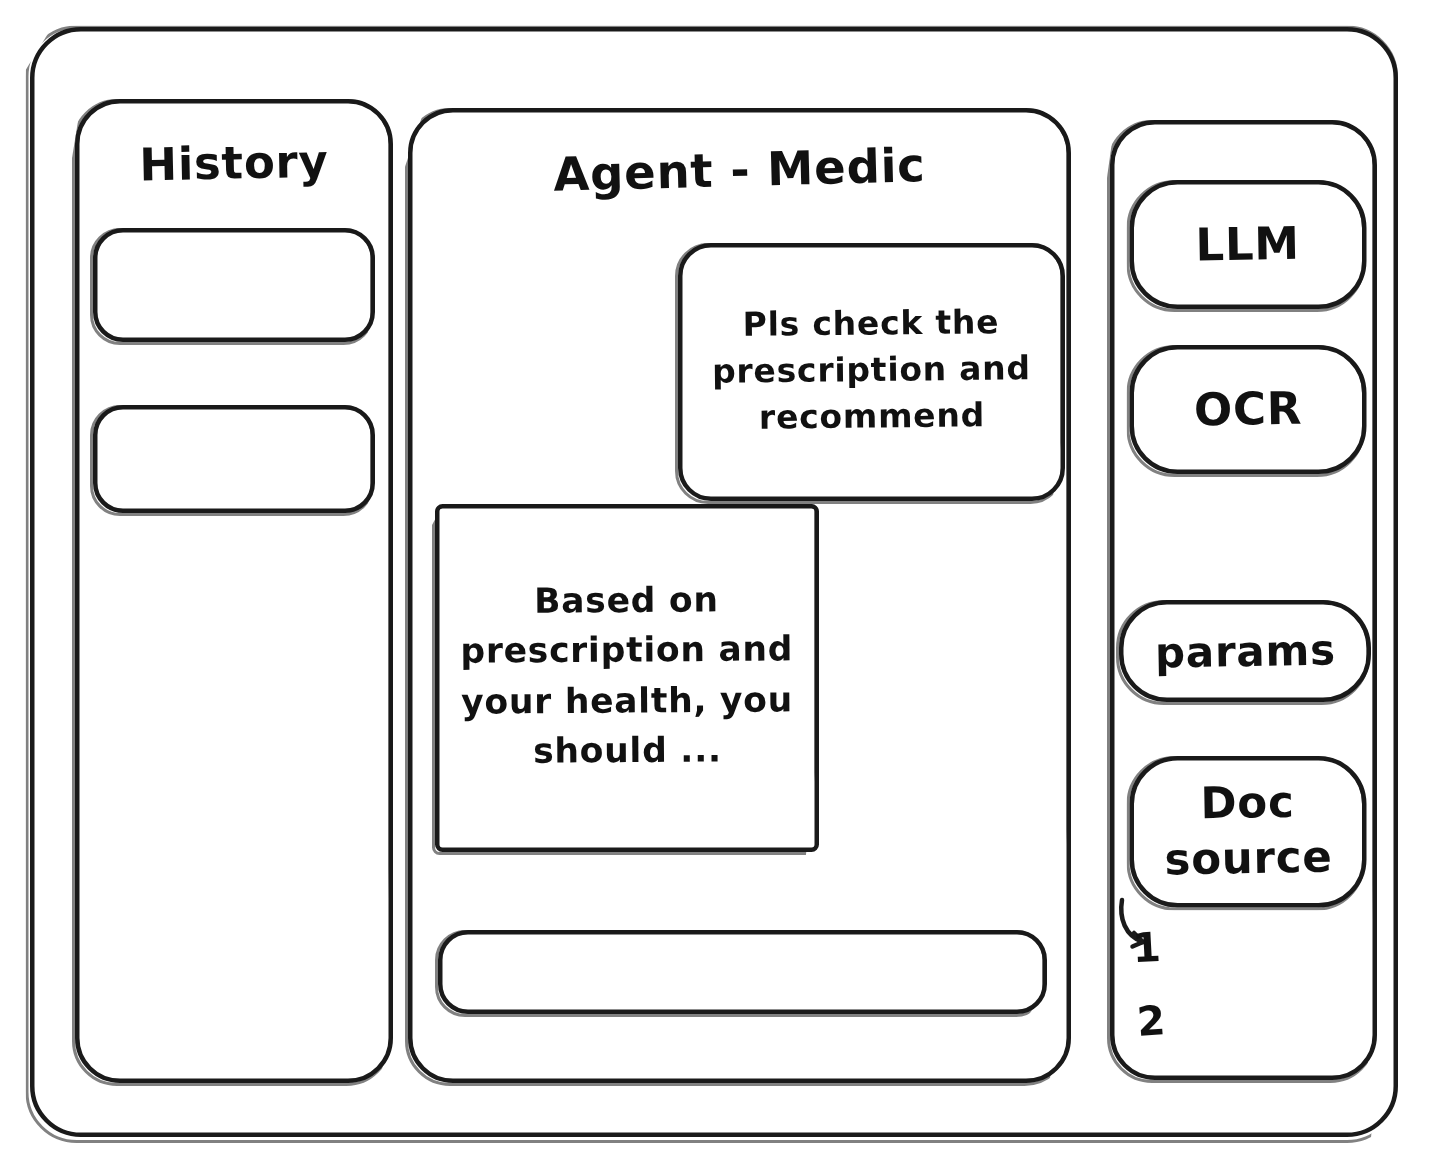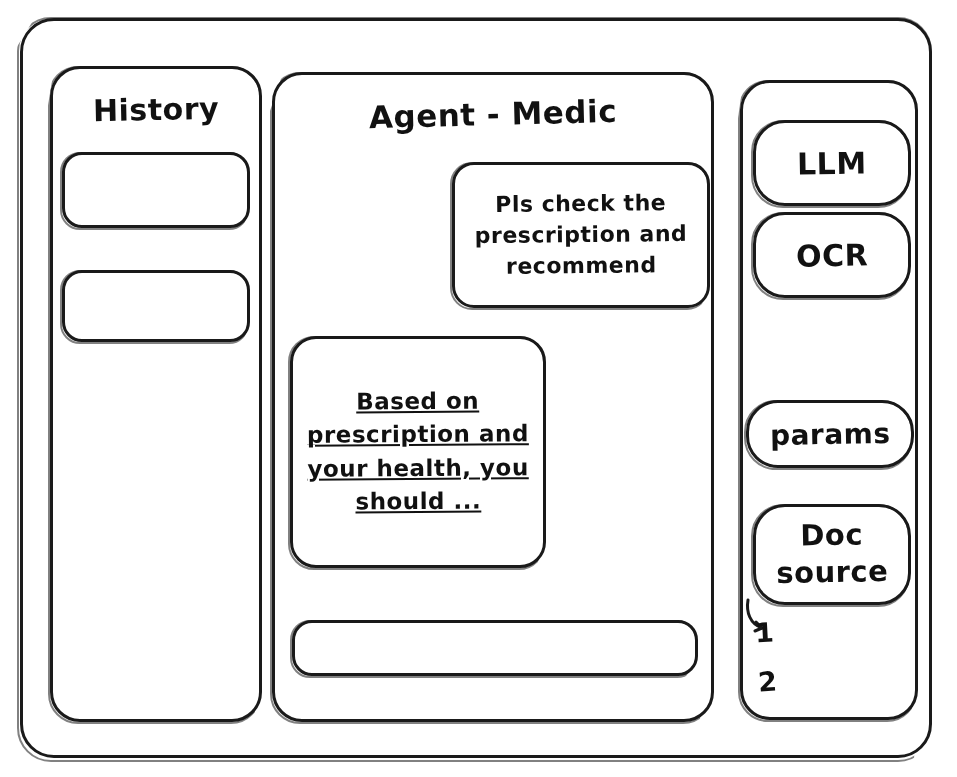--- a/index.html
+++ b/index.html
@@ -103,44 +103,43 @@
     text-align: center;
     font-size: 31px;
     transform: rotate(-1.5deg);
   }
 
   
   #user-bubble {
     left: 452px;
     top: 162px;
     width: 258px;
-    height: 146px;
+    height: 172px;
     border-radius: 22px;
     display: flex;
     align-items: center;
     justify-content: center;
   }
   #user-bubble-text {
     font-size: 22px;
     line-height: 1.42;
     text-align: center;
     padding: 0 8px;
     transform: rotate(-0.6deg);
   }
 
   #agent-bubble {
     left: 290px;
     top: 336px;
     width: 256px;
     height: 232px;
-    border-radius: 26px;
+    border-radius: 5px;
     display: flex;
     align-items: center;
     justify-content: center;
-    text-decoration: underline;
   }
   #agent-bubble-text {
     font-size: 23px;
     line-height: 1.45;
     text-align: center;
     padding: 0 14px;
     transform: rotate(-0.4deg);
   }
 
   
@@ -167,21 +166,21 @@
     display: flex;
     align-items: center;
     justify-content: center;
     text-align: center;
   }
   .tool-btn span {
     font-size: 30px;
     transform: rotate(-1deg);
   }
   #tool-llm   { top: 120px; height: 86px; }
-  #tool-ocr   { top: 212px; height: 86px; }
+  #tool-ocr   { top: 230px; height: 86px; }
   #tool-params{ top: 400px; height: 68px; left: 746px; width: 168px; }
   #tool-params span { font-size: 28px; }
   #tool-docsource { top: 504px; height: 101px; }
   #tool-docsource span {
     font-size: 29px;
     line-height: 1.28;
   }
 
   .doc-index {
     position: absolute;

